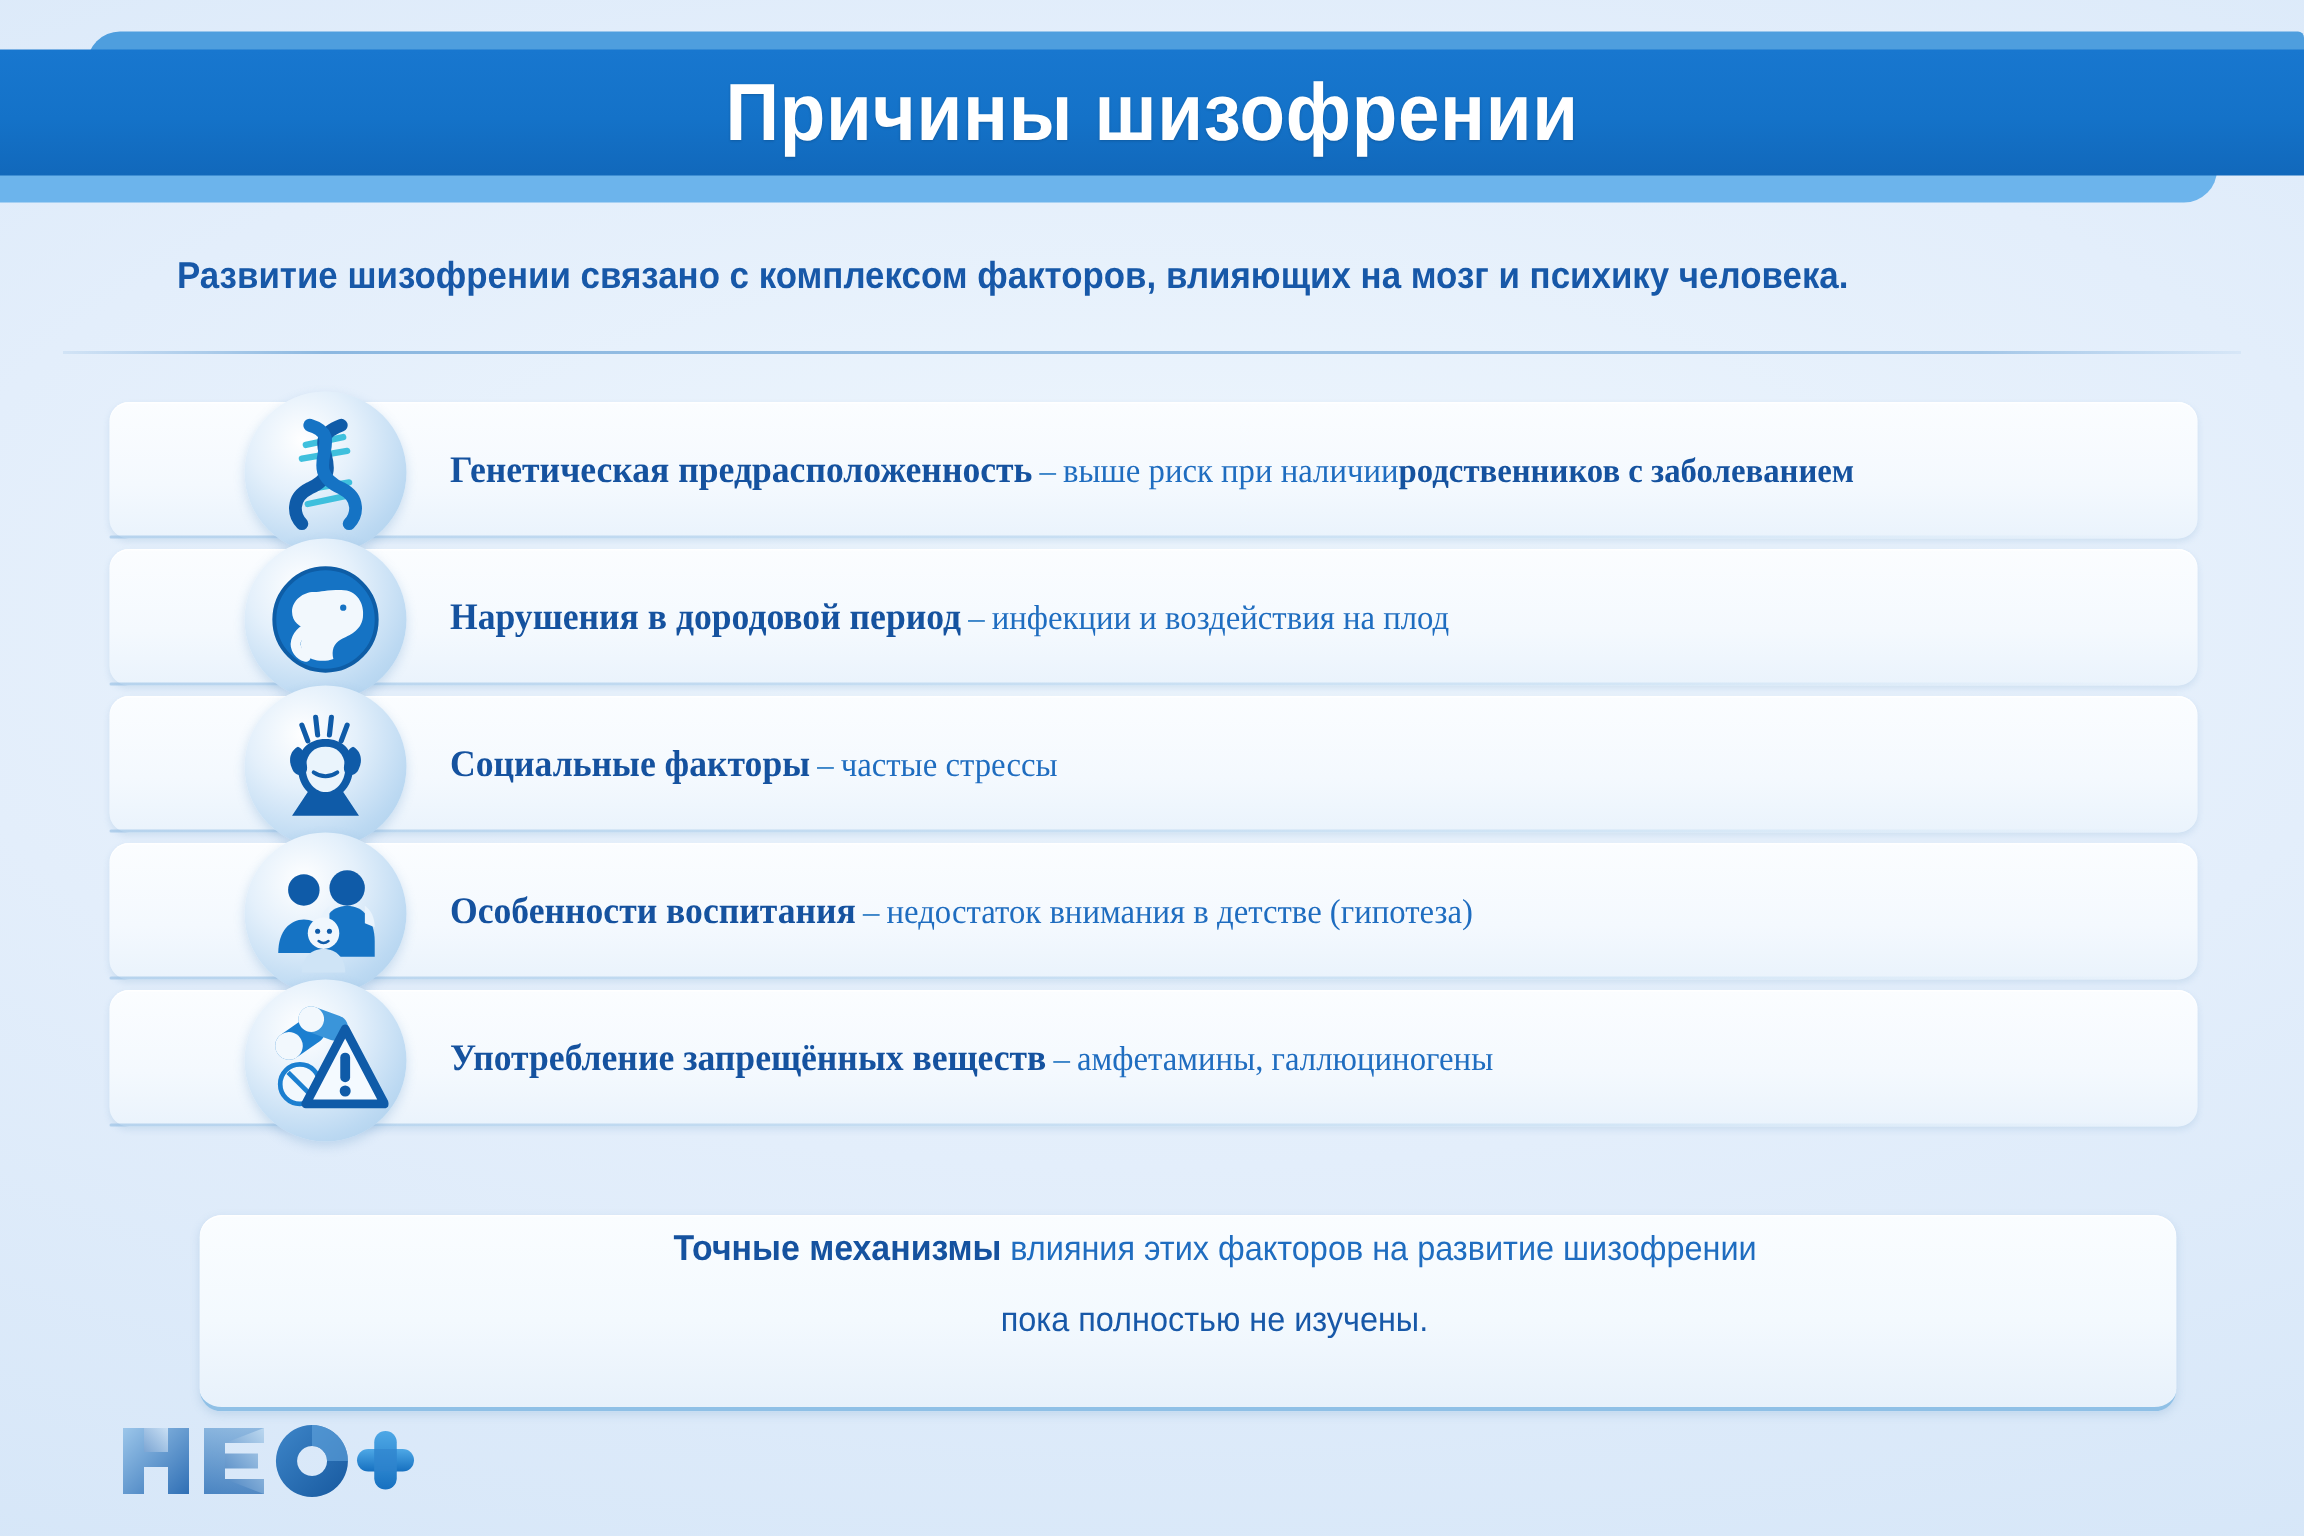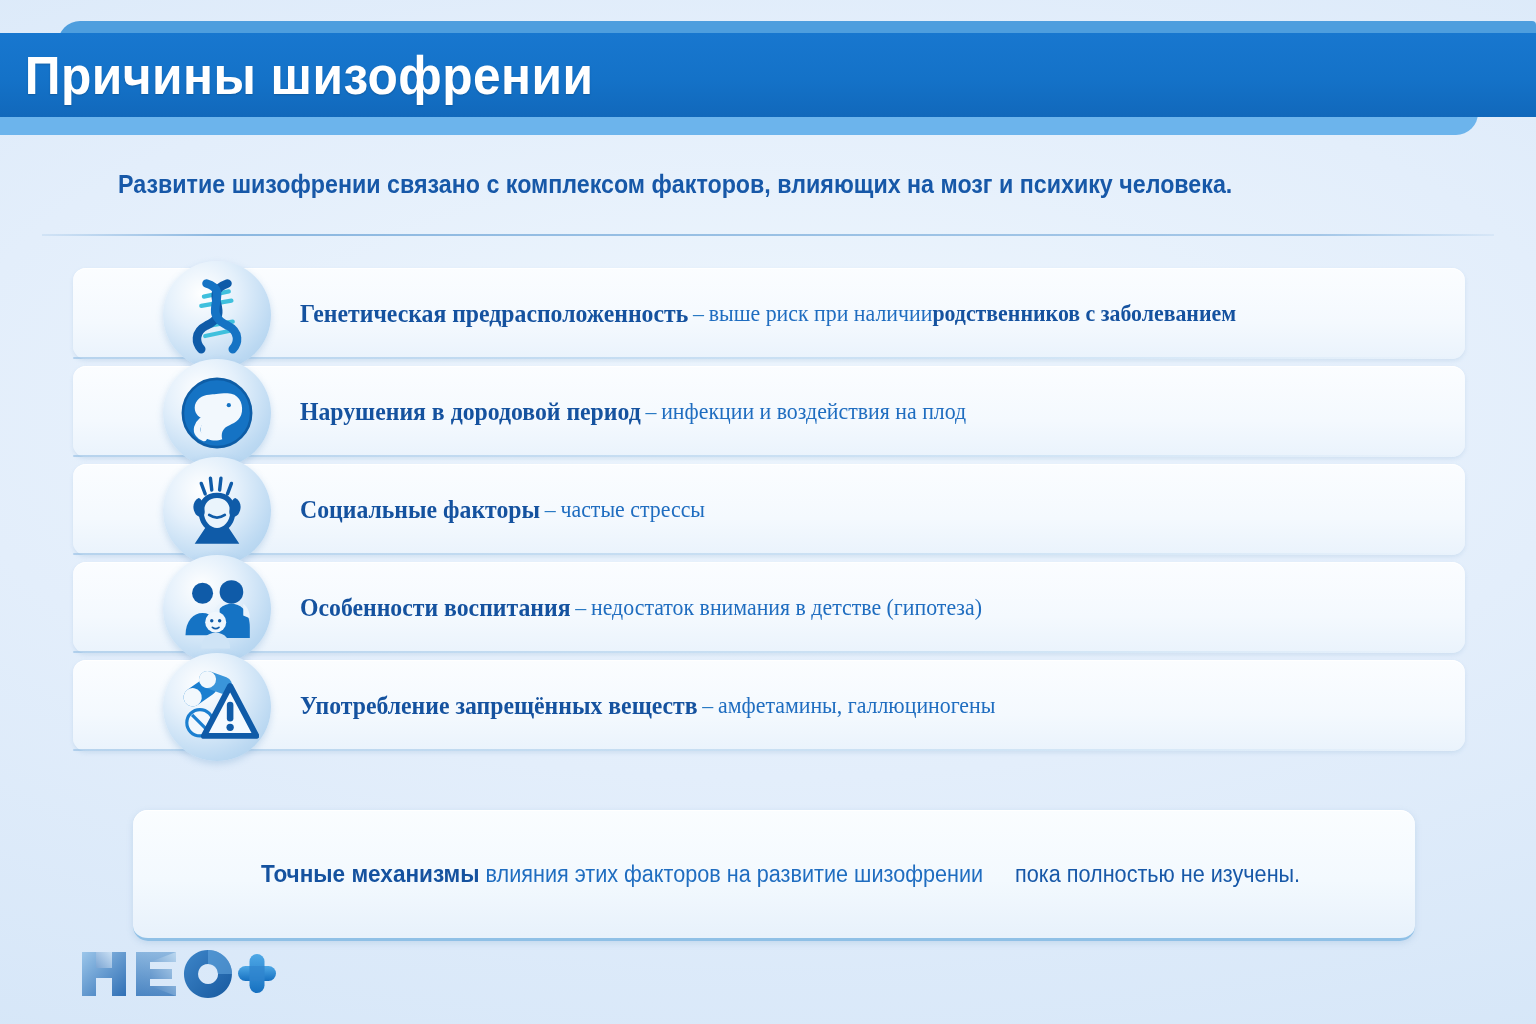--- a/index.html
+++ b/index.html
@@ -21,21 +21,21 @@
     position:absolute;left:58px;top:21px;width:1478px;height:28px;
     background:#4e9ede;border-top-left-radius:22px;border-top-right-radius:4px;
   }
   .header-underline{
     position:absolute;left:0;top:113px;width:1478px;height:22px;
     background:#6cb4ec;border-bottom-right-radius:24px;
   }
   .header-band{
     position:absolute;left:0;top:33px;width:1536px;height:84px;
     background:linear-gradient(180deg,#1877cf 0%,#1472c8 55%,#1168bb 100%);
-    display:flex;align-items:center;justify-content:flex-start;
+    display:flex;align-items:center;justify-content:center;
   }
   .header-title{
     color:#ffffff;font-size:54px;font-weight:bold;letter-spacing:.5px;
     transform:scaleX(.92);transform-origin:center;
     text-shadow:0 1px 2px rgba(0,0,0,.18);
     white-space:nowrap;
   }
 
   
   .intro{
@@ -83,21 +83,21 @@
   .t-reg{color:#1f6dc0;}
   .t-strong{font-weight:bold;color:#15529f;}
 
   
   .conclusion{
     position:absolute;left:133px;top:810px;width:1282px;height:128px;
     background:linear-gradient(180deg,#fafdff 0%,#f3f9fe 55%,#e7f1fb 100%);
     border-radius:15px;
     border-bottom:3px solid #8fc0e6;
     box-shadow:0 2px 6px rgba(120,165,205,.25),0 1px 0 rgba(255,255,255,.95) inset;
-    display:flex;align-items:center;justify-content:center;
+    display:flex;flex-direction:column;align-items:center;justify-content:flex-start;padding-left:36px;
   }
   .conclusion div{
     font-size:23px;color:#1758a8;line-height:1.95;
     transform:scaleX(.94);transform-origin:center;white-space:nowrap;
   }
   .conclusion .t-bold{font-size:24px;}
 
   
   .logo{position:absolute;left:78px;top:944px;width:200px;height:58px;}
   .logo svg{display:block;}

